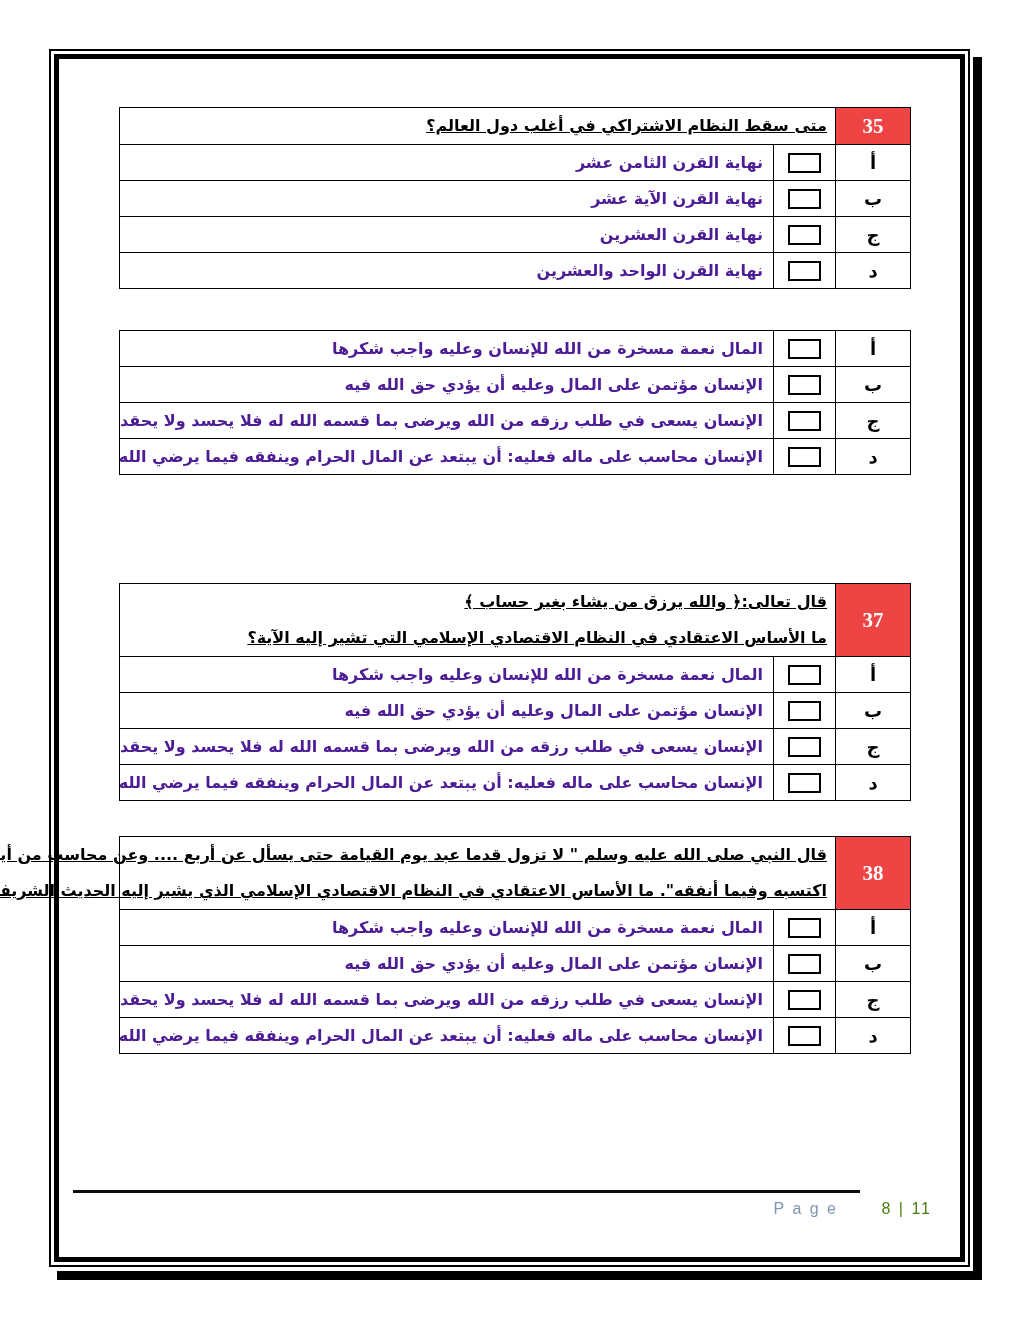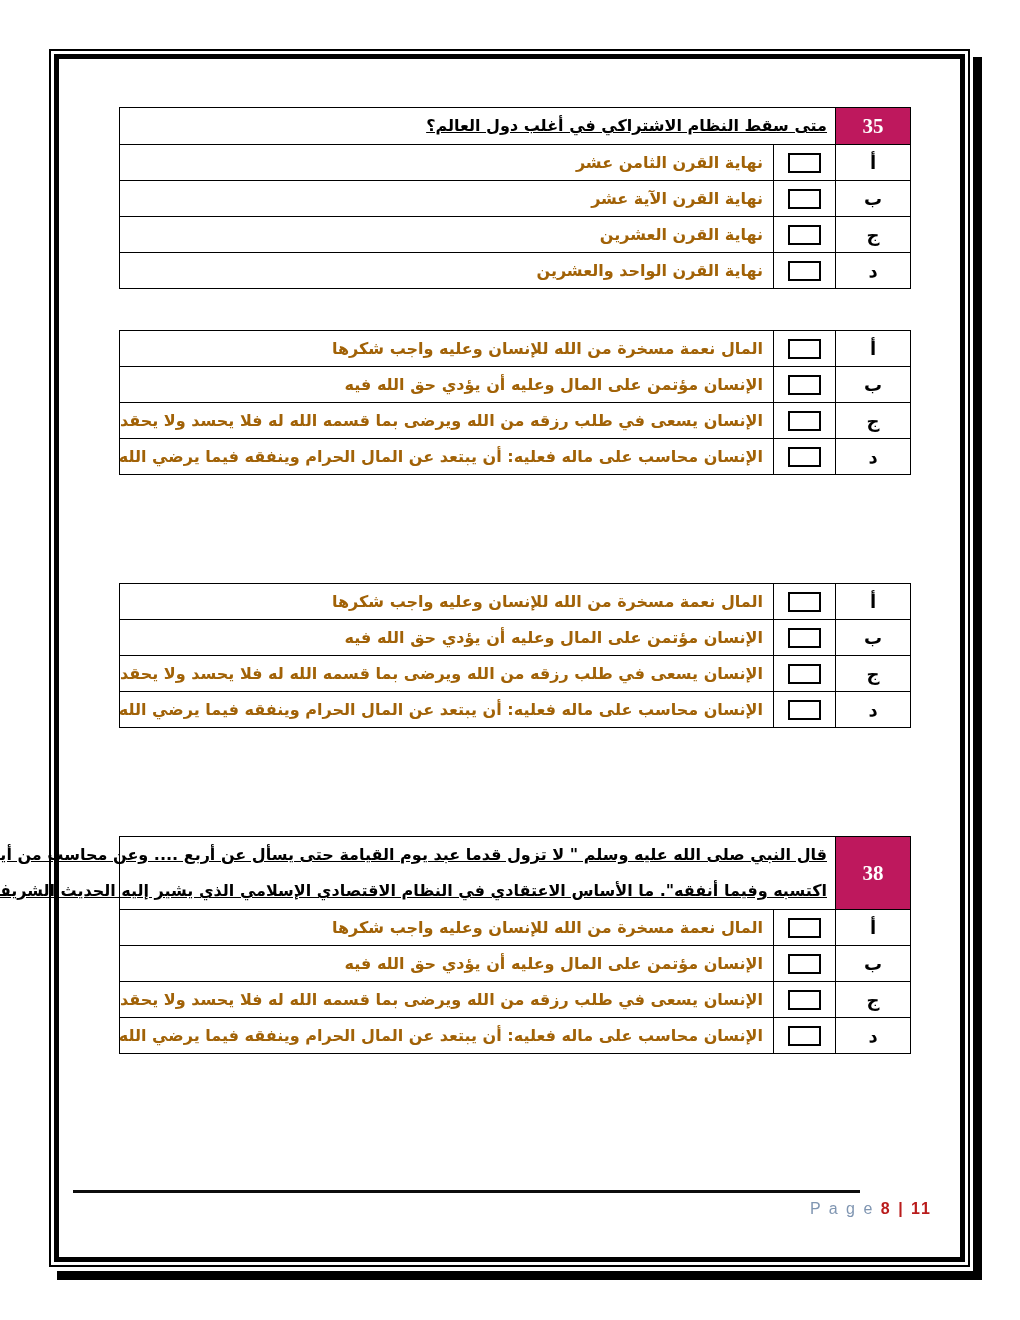--- a/index.html
+++ b/index.html
@@ -43,21 +43,21 @@
   }
   .t35 { top: 107px; }
   .t36 { top: 330px; }
   .t37 { top: 583px; }
   .t38 { top: 836px; }
   table.qtable td {
     border: 1.5px solid #000;
     overflow: visible;
   }
   td.qnum {
-    background: #be185d;
+    background: #ef4444;
     color: #ffffff;
     text-align: center;
     vertical-align: middle;
     font-family: "Liberation Serif", serif;
     font-weight: bold;
     font-size: 21px;
   }
   td.qtext {
     text-align: right;
     vertical-align: middle;
@@ -87,39 +87,39 @@
     margin: 0 auto;
     background: #fff;
   }
   td.qopt {
     text-align: right;
     vertical-align: middle;
     padding: 0 10px 0 4px;
     font-weight: bold;
     font-size: 16px;
     white-space: nowrap;
-    color: #a16207;
+    color: #4c1d95;
   }
   
   .footer-divider {
     position: absolute;
     left: 73px; top: 1190px;
     width: 787px; height: 3px;
     background: #0d0d0d;
   }
   .footer-text {
     position: absolute;
     top: 1200px; right: 88px;
     direction: ltr;
     font-family: "Liberation Sans", sans-serif;
     font-size: 16px;
     letter-spacing: 2px;
   }
   .pg-label { color: #8096b2; text-align: center; }
-  .pg-num { color: #b91c1c; font-weight: bold; }
+  .pg-num { color: #4d7c0f; font-weight: normal; margin-left: 37px; }
 </style>
 </head>
 <body>
 
 <div class="page">
 
   <div class="frame-thin"></div>
   <div class="frame-thick"></div>
   <div class="shadow-right"></div>
   <div class="shadow-bottom"></div>
@@ -206,20 +206,27 @@
   </tbody>
     </table>
 
   <table class="qtable t37">
     <colgroup>
         <col style="width:75px">
         <col style="width:62px">
         <col style="width:654px">
       </colgroup>
     <tbody>
+        <tr>
+      <td class="qnum">37</td>
+      <td class="qtext" colspan="2">
+        <div class="qline">قال تعالى:﴿ والله يرزق من يشاء بغير حساب ﴾</div>
+        <div class="qline">ما الأساس الاعتقادي في النظام الاقتصادي الإسلامي التي تشير إليه الآية؟</div>
+      </td>
+    </tr>
     <tr>
       <td class="qletter">أ</td>
       <td class="qcheck">
             <div class="checkbox"></div>
           </td>
       <td class="qopt">المال نعمة مسخرة من الله للإنسان وعليه واجب شكرها</td>
     </tr>
     <tr>
       <td class="qletter">ب</td>
       <td class="qcheck">

